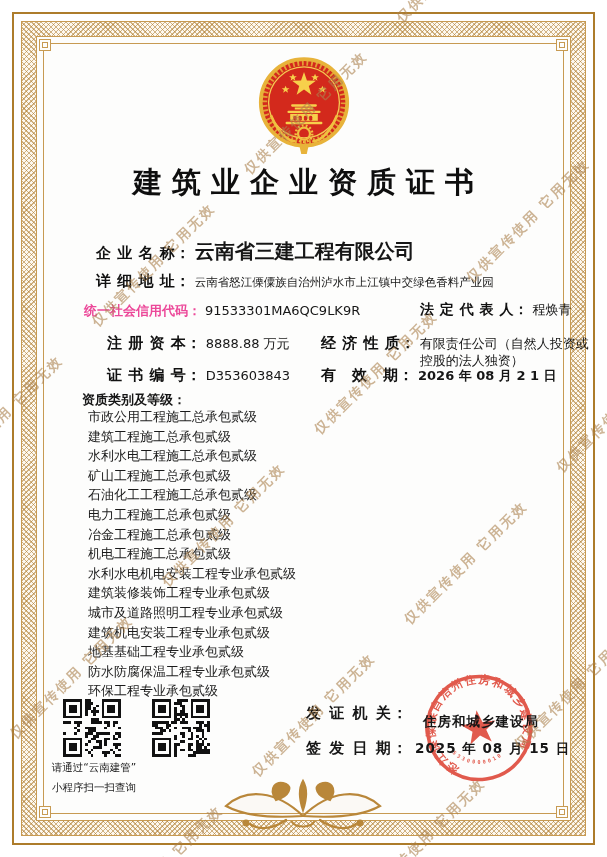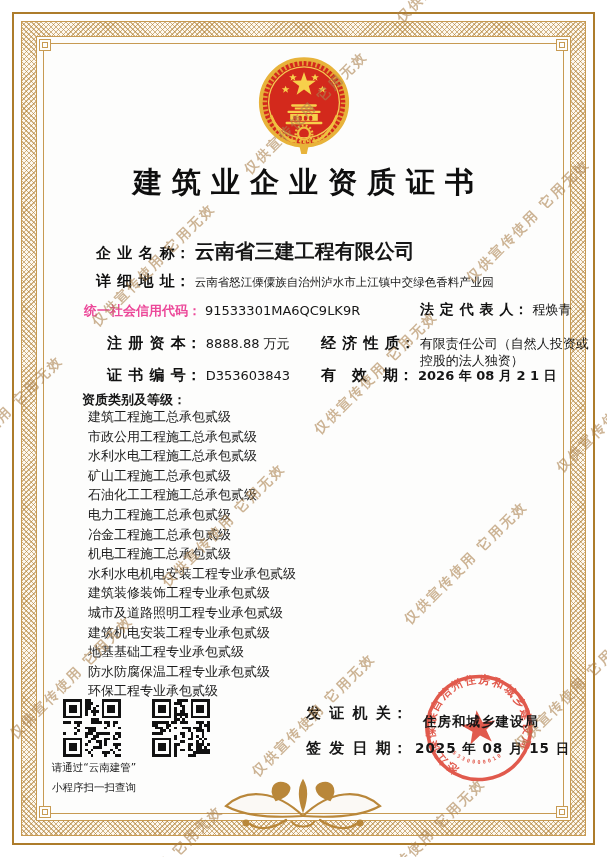--- a/index.html
+++ b/index.html
@@ -176,22 +176,22 @@
       <span class="lab15">证 书 编 号：</span>
       <span class="val13">D353603843</span>
     </div>
     <div class="row" style="left:297px;top:366px">
       <span class="lab15">有　效　期：</span>
       <span class="val13" style="font-weight:600">2026 年 08 月 2 1 日</span>
     </div>
 
     <div class="qhead">资质类别及等级：</div>
     <div class="qlist">
+        <div class="qitem">市政公用工程施工总承包贰级</div>
         <div class="qitem">建筑工程施工总承包贰级</div>
-        <div class="qitem">市政公用工程施工总承包贰级</div>
         <div class="qitem">水利水电工程施工总承包贰级</div>
         <div class="qitem">矿山工程施工总承包贰级</div>
         <div class="qitem">石油化工工程施工总承包贰级</div>
         <div class="qitem">电力工程施工总承包贰级</div>
         <div class="qitem">冶金工程施工总承包贰级</div>
         <div class="qitem">机电工程施工总承包贰级</div>
         <div class="qitem">水利水电机电安装工程专业承包贰级</div>
         <div class="qitem">建筑装修装饰工程专业承包贰级</div>
         <div class="qitem">城市及道路照明工程专业承包贰级</div>
         <div class="qitem">建筑机电安装工程专业承包贰级</div>

